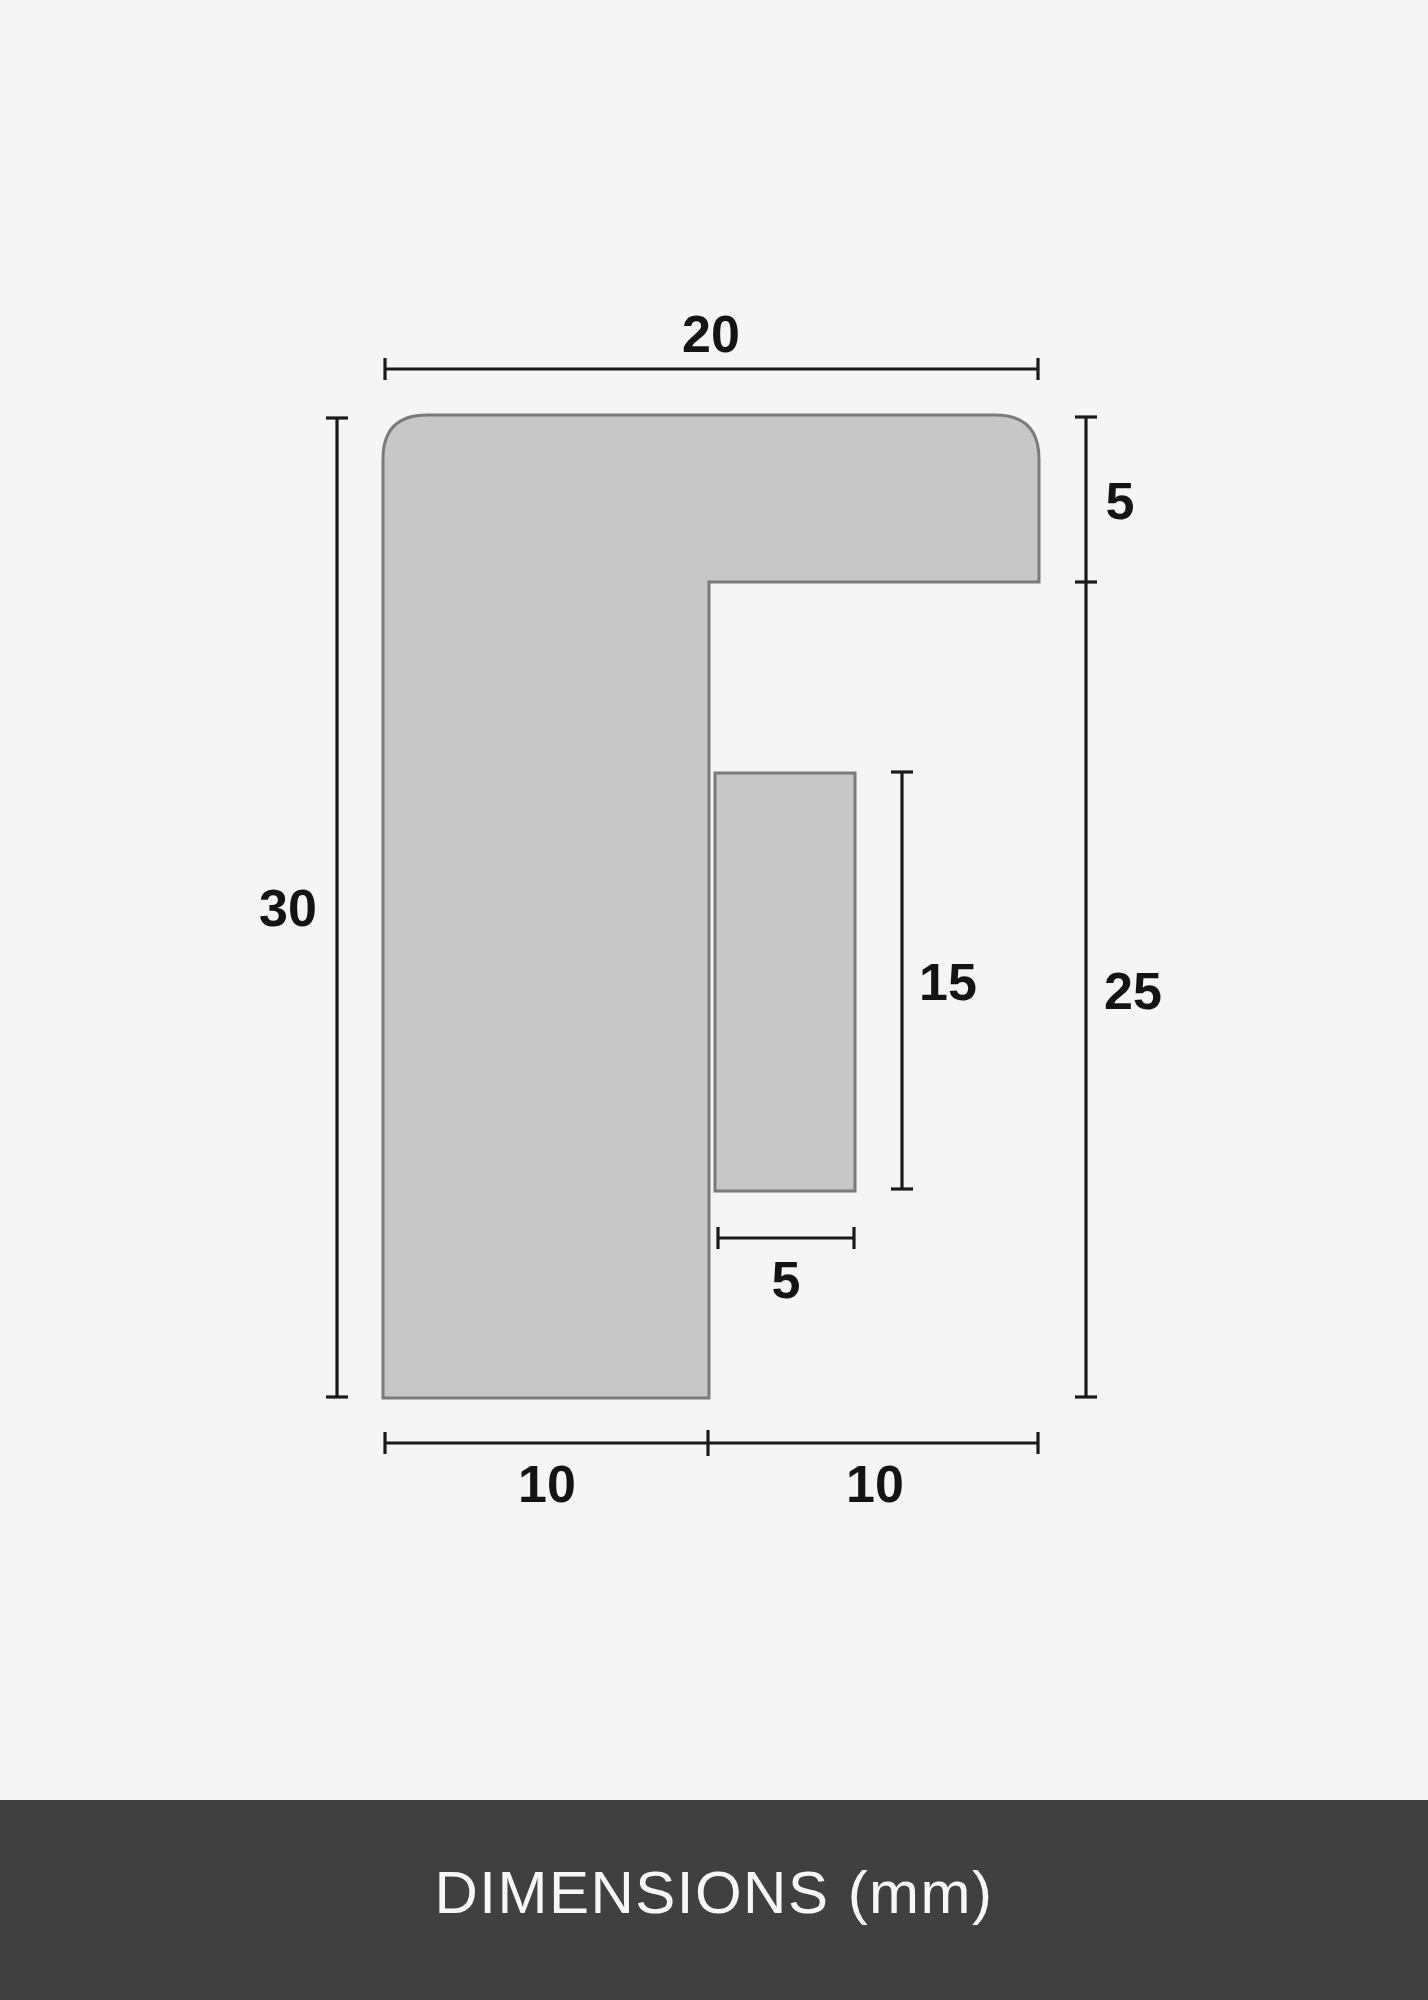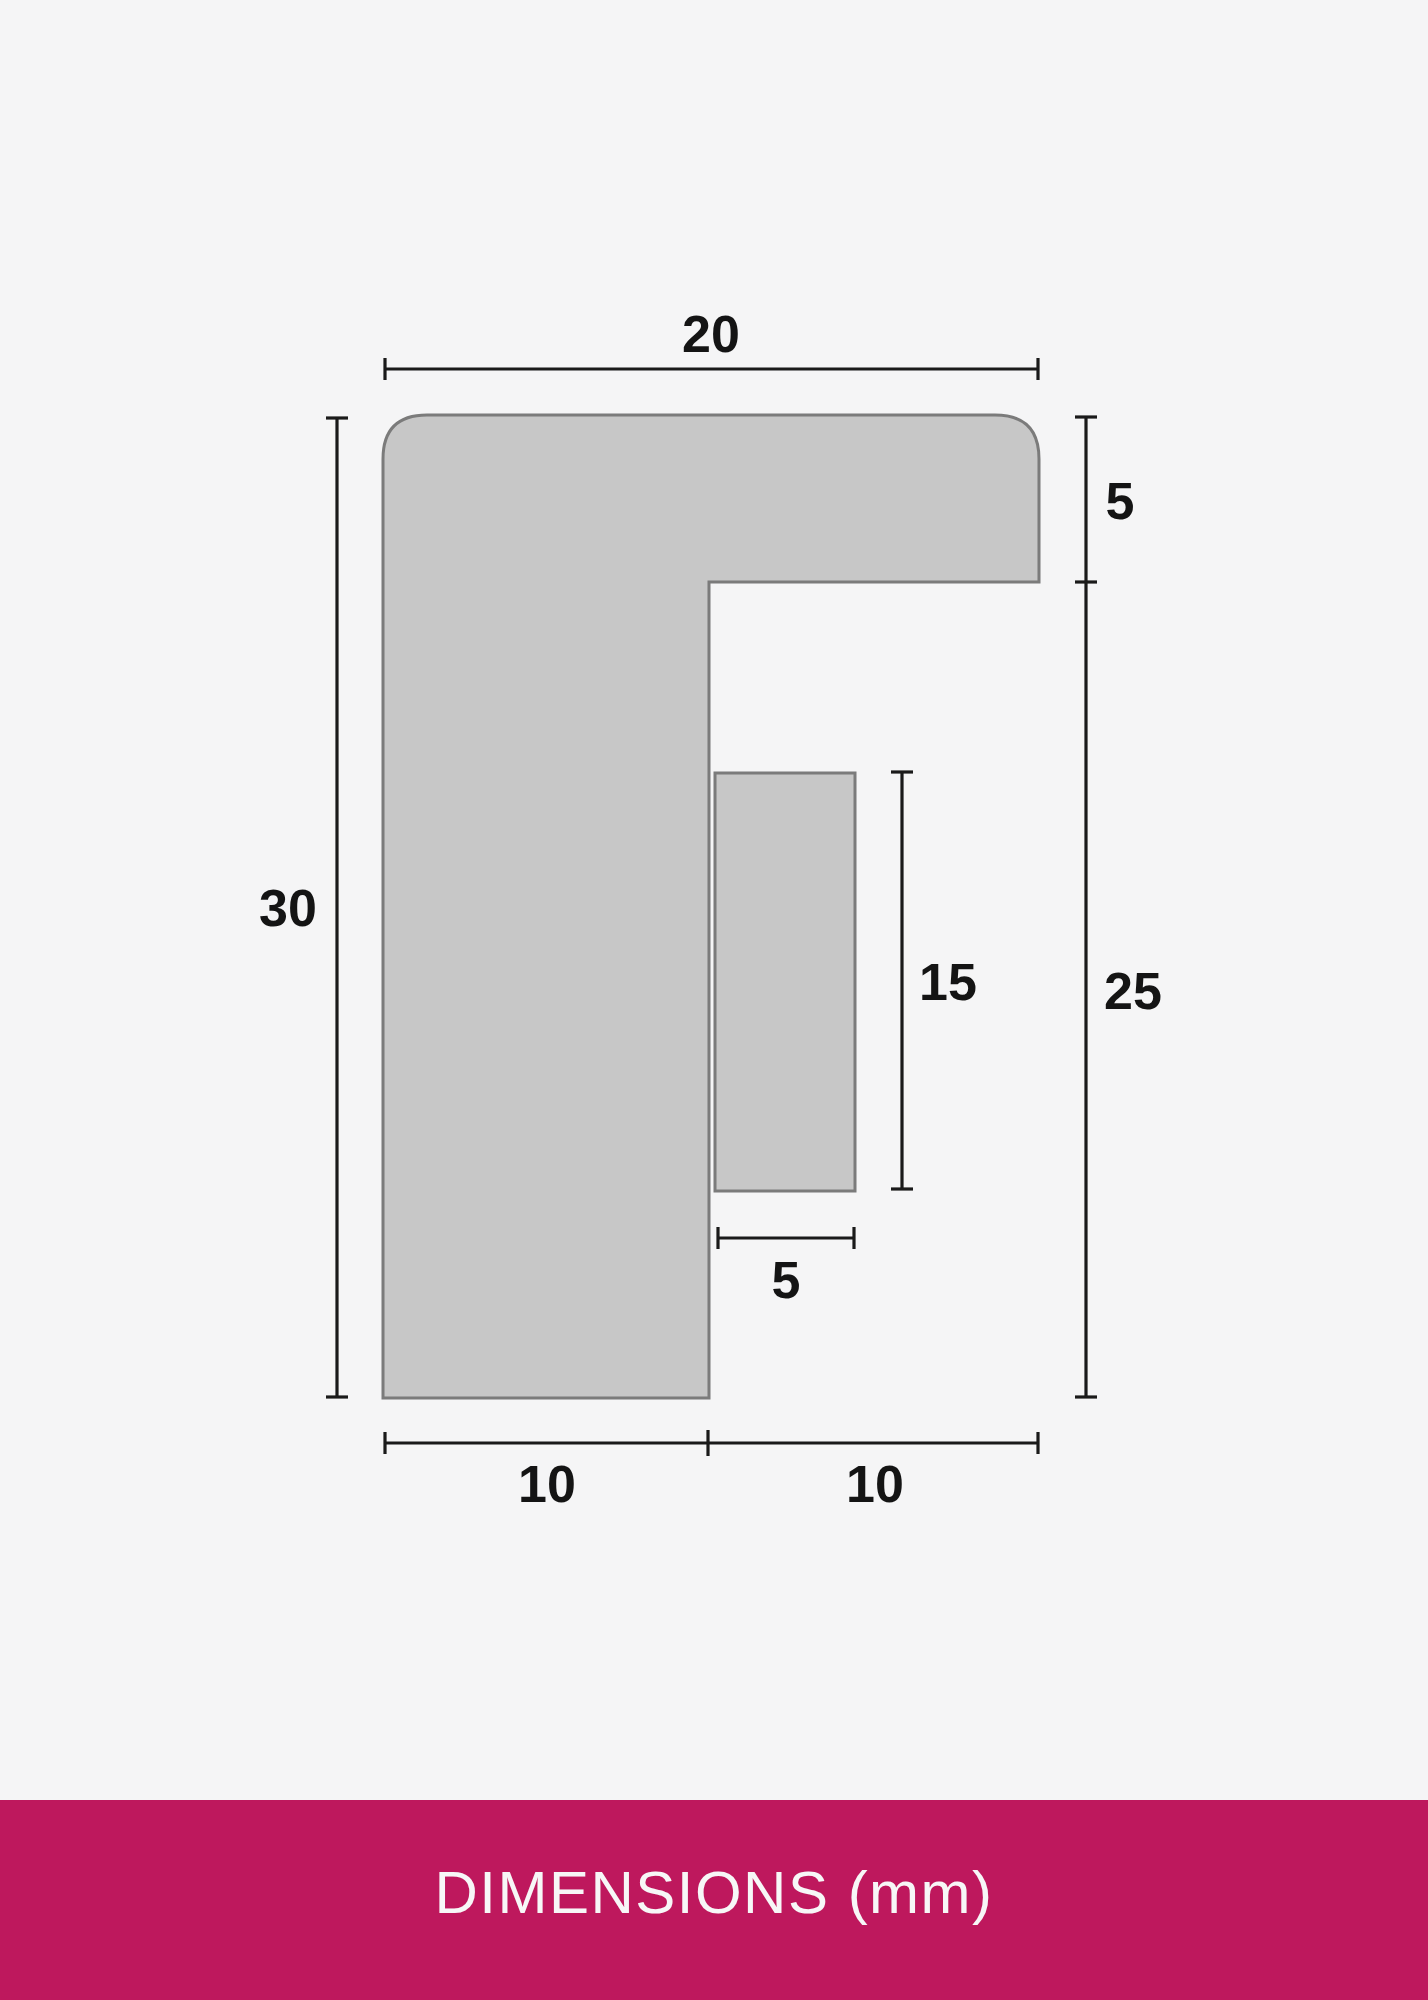--- a/index.html
+++ b/index.html
@@ -43,21 +43,21 @@
     font-weight: bold;
     fill: #141414;
     text-anchor: middle;
   }
   .footer {
     position: absolute;
     left: 0;
     top: 1800px;
     width: 1428px;
     height: 200px;
-    background: #be185d;
+    background: #404040;
     display: flex;
     align-items: center;
     justify-content: center;
   }
   .footer-caption {
     color: #f7f7f7;
     font-size: 60px;
     font-weight: 300;
     letter-spacing: 1.5px;
     transform: translateY(-8px);

